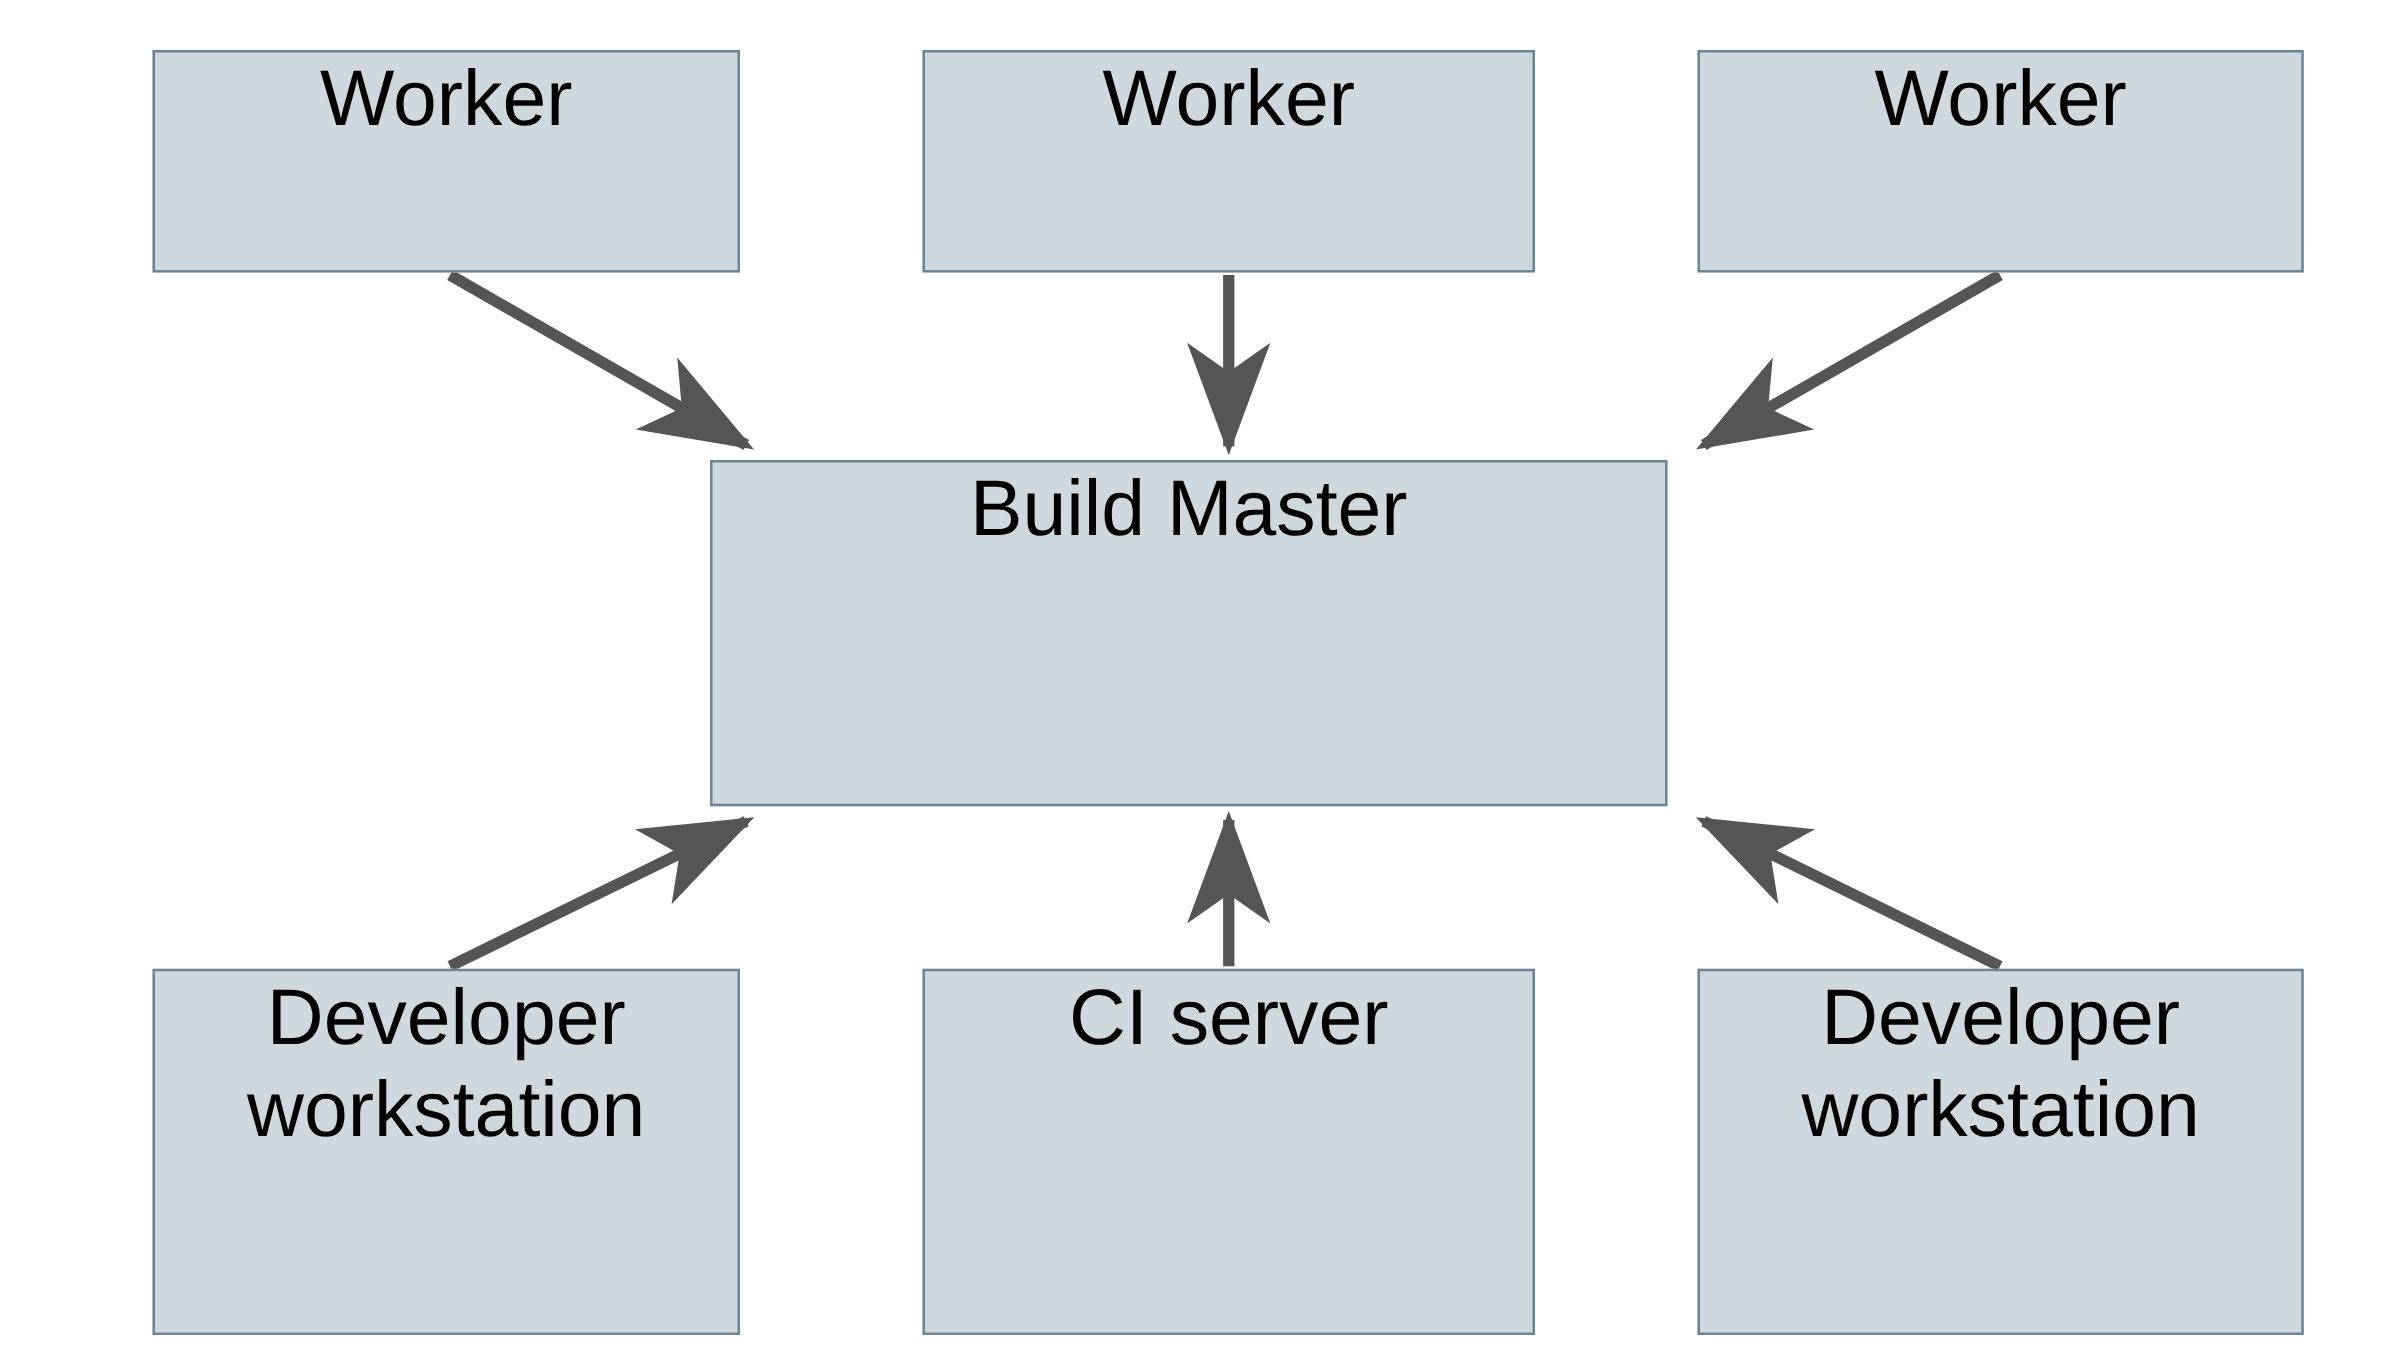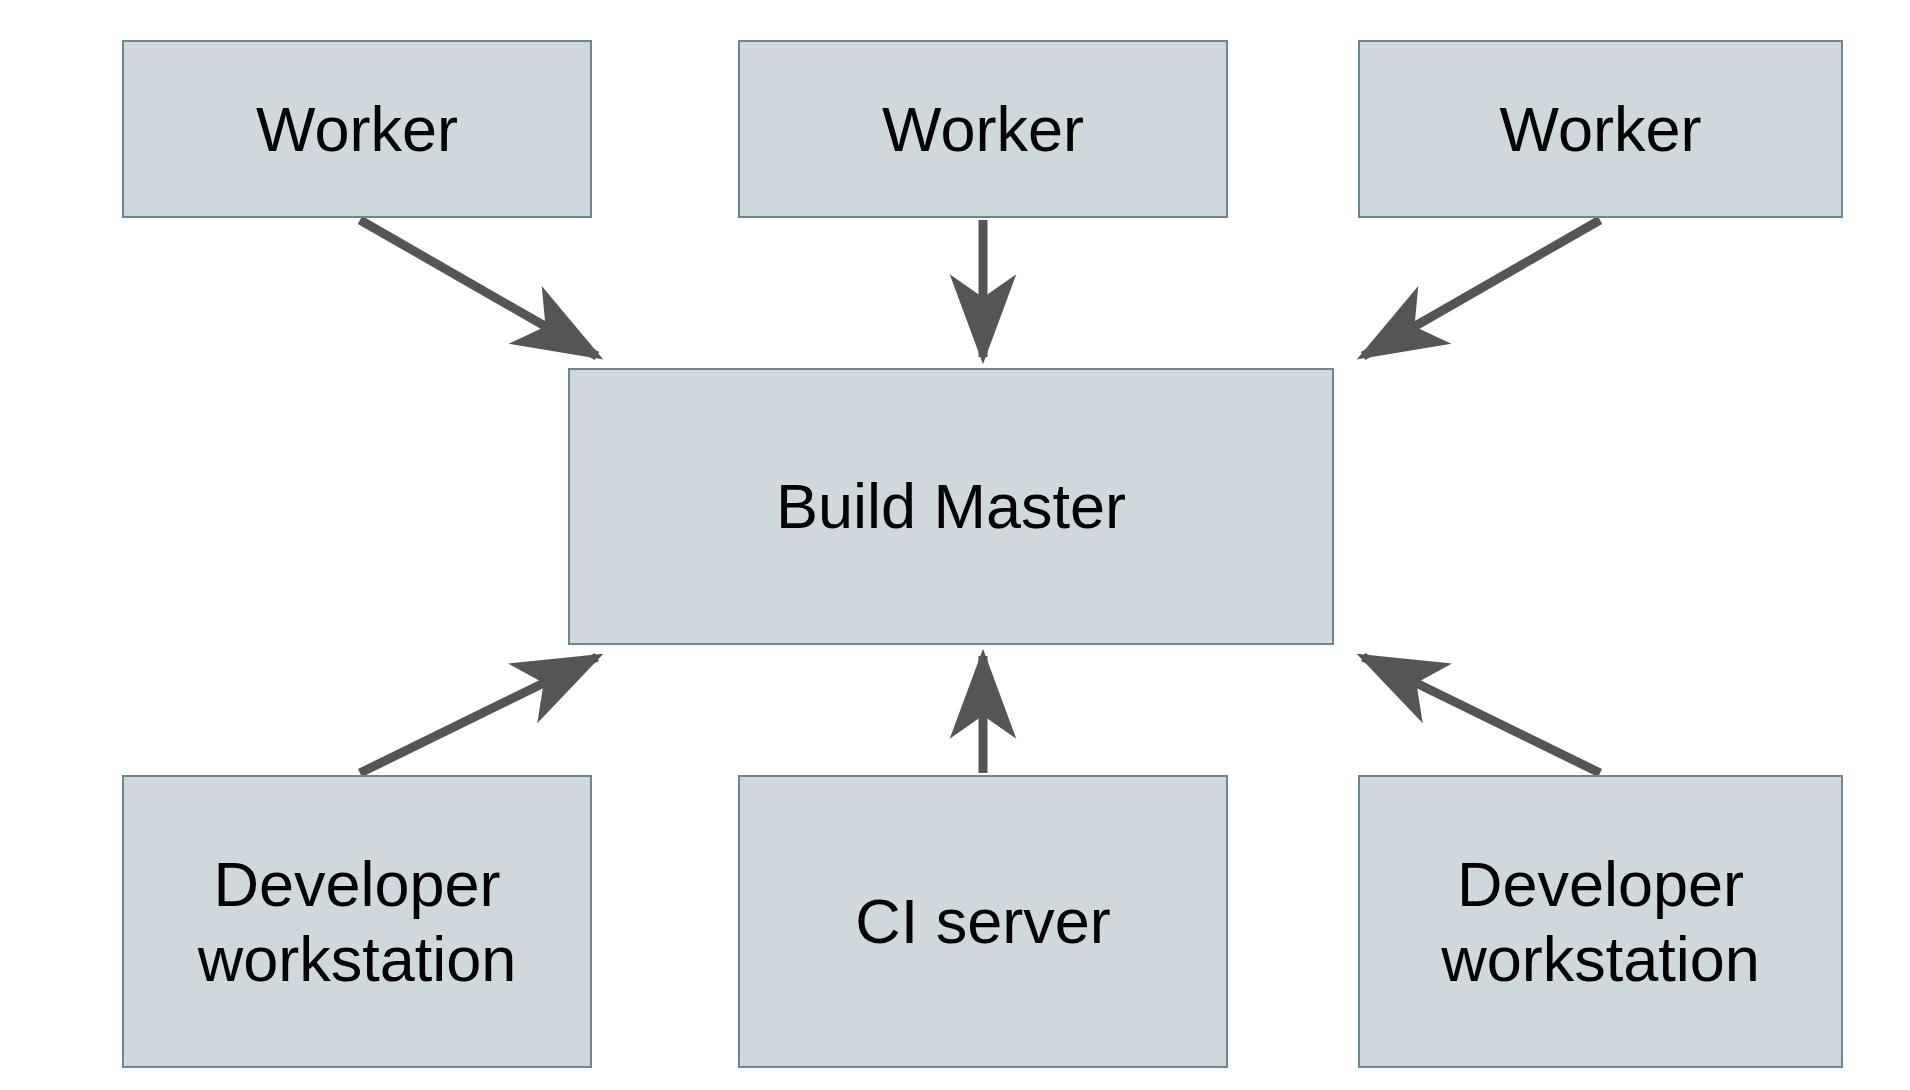--- a/index.html
+++ b/index.html
@@ -25,21 +25,20 @@
     width: 1910px;
     height: 1090px;
     pointer-events: none;
   }
   .node {
     position: absolute;
     box-sizing: border-box;
     background: #CFD8DC;
     border: 2px solid #6D8696;
     display: flex;
-    align-items: center;
     justify-content: center;
     text-align: center;
     color: #000000;
     line-height: 1.18;
     white-space: pre-line;
     z-index: 2;
   }
   .node-label {
     display: block;
     width: 100%;

